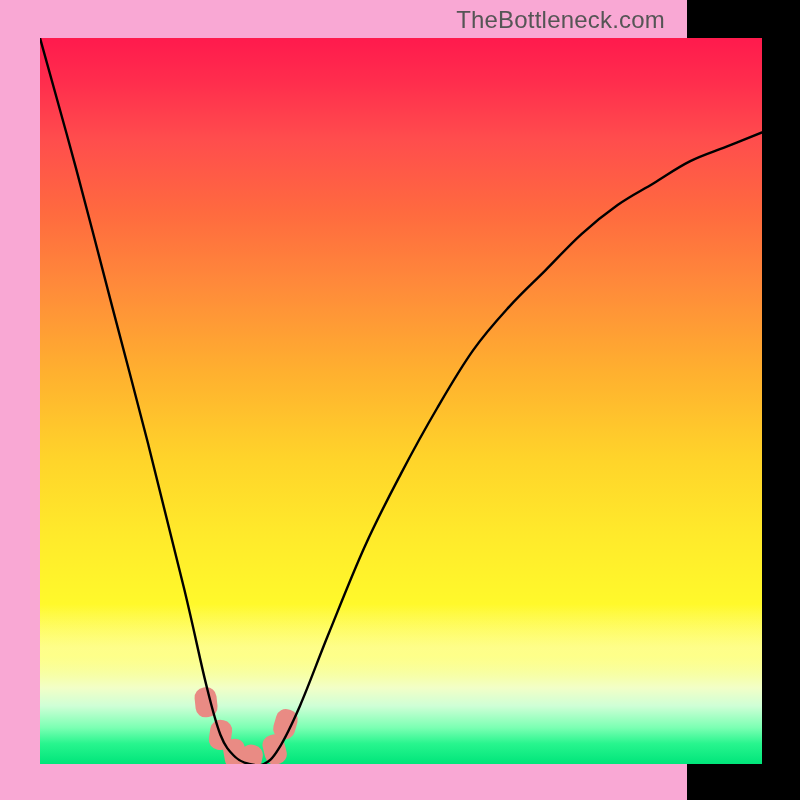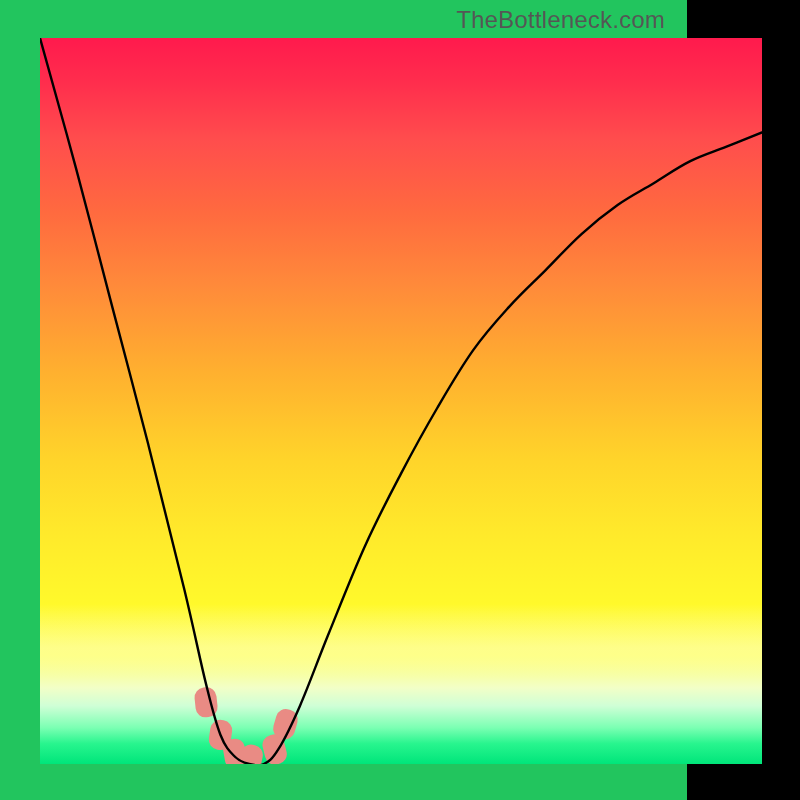--- a/index.html
+++ b/index.html
@@ -10,21 +10,21 @@
     background: #000;
     overflow: hidden;
     font-family: Arial, Helvetica, sans-serif;
   }
   .frame {
     position: absolute;
     left: 0;
     top: 0;
     width: 687px;
     height: 800px;
-    background: #22c55e;
+    background: #f9a8d4;
   }
   .plot {
     position: absolute;
     left: 40px;
     top: 38px;
     width: 722px;
     height: 726px;
     overflow: hidden;
   }
   .gradient {

